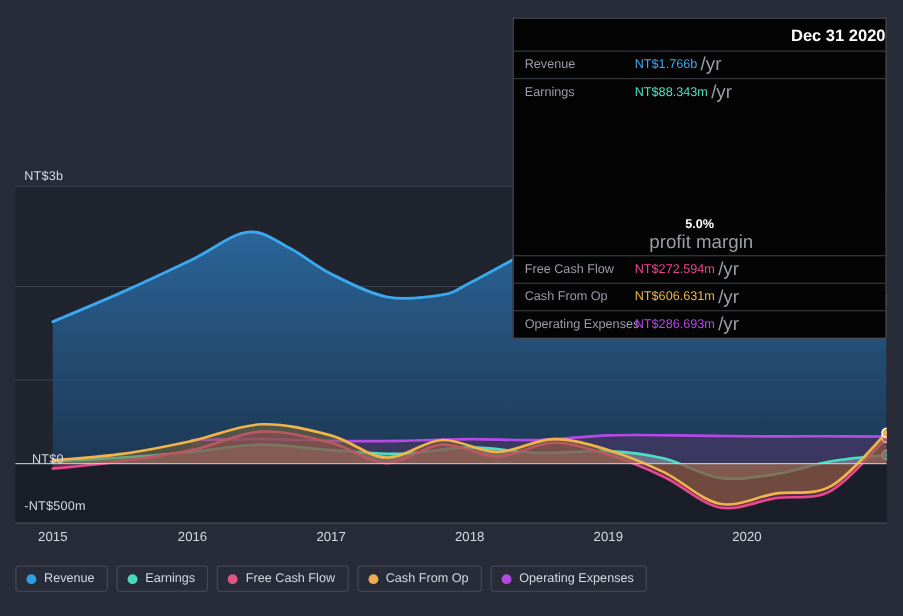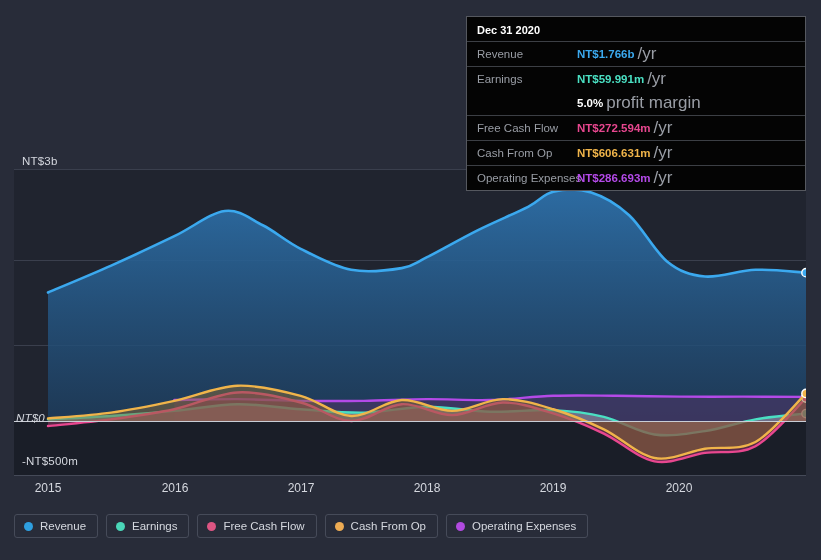--- a/index.html
+++ b/index.html
@@ -42,36 +42,37 @@
 
   
   #tooltip{
     position:absolute;left:466px;top:16px;width:340px;
     background:#040404;border:1px solid #55585f;
     box-sizing:border-box;
     padding:0;
     z-index:40;
   }
   #tooltip .tt-title{
-    color:#ffffff;font-size:11px;font-weight:bold;
-    padding:7px 10px 5px 10px;
+    color:#ffffff;font-size:15px;font-weight:bold;
+    padding:7px 0 5px 10px;
+    text-align:right;
   }
   .tt-row{
     display:flex;align-items:center;
     border-top:1px solid #3c3f45;
     padding:2px 10px 2px 10px;
     min-height:17px;
     box-sizing:border-box;
   }
-  .tt-row.no-rule{border-top:none;}
+  .tt-row.no-rule{border-top:none;flex-direction:column;}
   .tt-label{
     color:#9a9ea6;font-size:11.5px;width:100px;flex:0 0 100px;
     white-space:nowrap;
   }
-  .tt-value{font-size:11.5px;font-weight:bold;white-space:nowrap;}
+  .tt-value{font-size:11.5px;font-weight:normal;white-space:nowrap;}
   .tt-suffix{color:#9a9ea6;font-size:17px;font-weight:normal;margin-left:3px;}
   .tt-margin-value{color:#ffffff;font-size:11.5px;font-weight:bold;}
 
   
   #legend{
     position:absolute;left:14px;top:514px;
     display:flex;gap:8px;align-items:center;
   }
   .legend-item{
     display:flex;align-items:center;gap:7px;
@@ -121,42 +122,42 @@
         <circle cx="806" cy="398.068" r="4.2" fill="#e8478f" stroke="#ffffff" stroke-width="1.4"></circle>
         <path d="M 48.00 418.48 C 58.53 417.50, 90.11 415.54, 111.17 412.60 C 132.22 409.66, 153.28 405.32, 174.33 400.84 C 195.39 396.36, 216.44 386.56, 237.50 385.72 C 258.56 384.88, 281.72 390.76, 300.67 395.80 C 319.62 400.84, 334.36 415.26, 351.20 415.96 C 368.04 416.66, 384.89 400.84, 401.73 400.00 C 418.58 399.16, 435.42 411.06, 452.27 410.92 C 469.11 410.78, 485.96 399.44, 502.80 399.16 C 519.64 398.88, 536.49 404.20, 553.33 409.24 C 570.18 414.28, 587.02 421.28, 603.87 429.40 C 620.71 437.52, 637.56 454.74, 654.40 457.96 C 671.24 461.18, 688.09 451.38, 704.93 448.72 C 721.78 446.06, 738.62 451.21, 755.47 442.00 C 772.31 432.79, 797.58 401.54, 806.00 393.45 L 806.00 421 L 48.00 421 Z" fill="#8a6a35" fill-opacity="0.5" stroke="none"></path>
         <path d="M 48.00 418.48 C 58.53 417.50, 90.11 415.54, 111.17 412.60 C 132.22 409.66, 153.28 405.32, 174.33 400.84 C 195.39 396.36, 216.44 386.56, 237.50 385.72 C 258.56 384.88, 281.72 390.76, 300.67 395.80 C 319.62 400.84, 334.36 415.26, 351.20 415.96 C 368.04 416.66, 384.89 400.84, 401.73 400.00 C 418.58 399.16, 435.42 411.06, 452.27 410.92 C 469.11 410.78, 485.96 399.44, 502.80 399.16 C 519.64 398.88, 536.49 404.20, 553.33 409.24 C 570.18 414.28, 587.02 421.28, 603.87 429.40 C 620.71 437.52, 637.56 454.74, 654.40 457.96 C 671.24 461.18, 688.09 451.38, 704.93 448.72 C 721.78 446.06, 738.62 451.21, 755.47 442.00 C 772.31 432.79, 797.58 401.54, 806.00 393.45" fill="none" stroke="#f0b44a" stroke-width="2.4" stroke-linecap="round" stroke-linejoin="round"></path>
         <circle cx="806" cy="393.448" r="4.2" fill="#f0b44a" stroke="#ffffff" stroke-width="1.4"></circle>
       </g>
   </svg>
 
   <div class="zero-line" style="top:421px;"></div>
 
   <div class="ylabel" style="left:22px;top:155px;">NT$3b</div>
-  <div class="ylabel" style="left:16px;top:412px;font-style:italic;">NT$0</div>
+  <div class="ylabel" style="left:29px;top:412px;">NT$0</div>
   <div class="ylabel" style="left:22px;top:455px;">-NT$500m</div>
 
   <div class="xlabel" style="left:48px;">2015</div>
   <div class="xlabel" style="left:175px;">2016</div>
   <div class="xlabel" style="left:301px;">2017</div>
   <div class="xlabel" style="left:427px;">2018</div>
   <div class="xlabel" style="left:553px;">2019</div>
   <div class="xlabel" style="left:679px;">2020</div>
 
   <div id="tooltip">
     <div class="tt-title">Dec 31 2020</div>
 
     <div class="tt-row">
       <span class="tt-label">Revenue</span>
       <span class="tt-value" style="color:#3ba9ef">NT$1.766b</span>
       <span class="tt-suffix">/yr</span>
     </div>
 
     <div class="tt-row">
       <span class="tt-label">Earnings</span>
-      <span class="tt-value" style="color:#4ae0c3">NT$59.991m</span>
+      <span class="tt-value" style="color:#4ae0c3">NT$88.343m</span>
       <span class="tt-suffix">/yr</span>
     </div>
 
     <div class="tt-row no-rule">
       <span class="tt-label"></span>
       <span class="tt-margin-value">5.0%</span>
       <span class="tt-suffix">profit margin</span>
     </div>
 
     <div class="tt-row">

